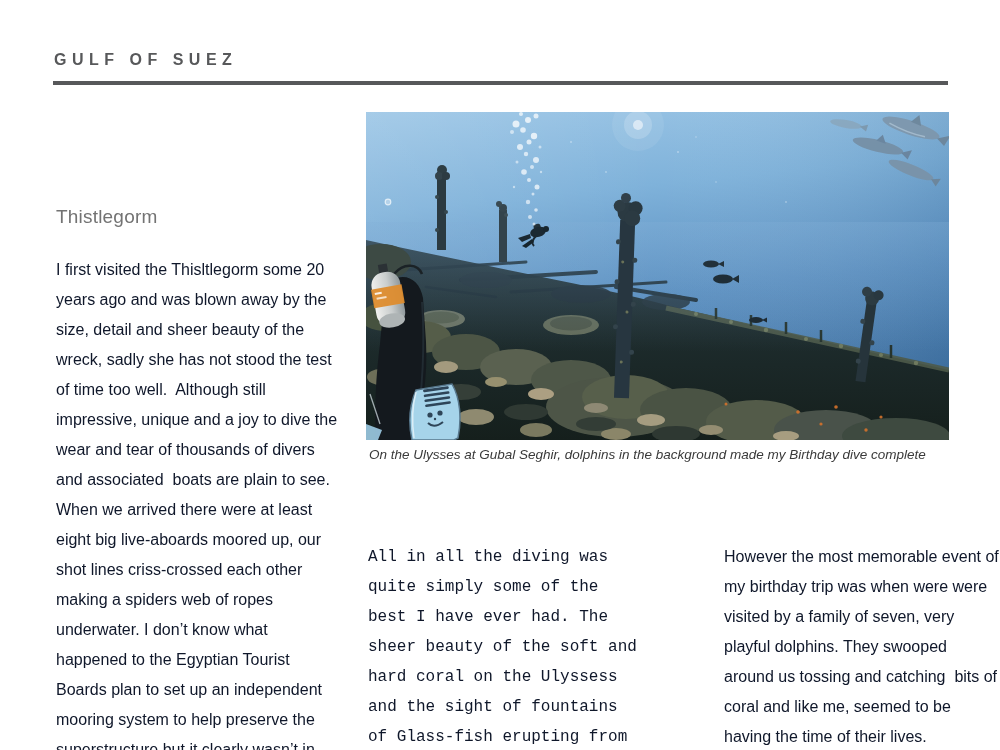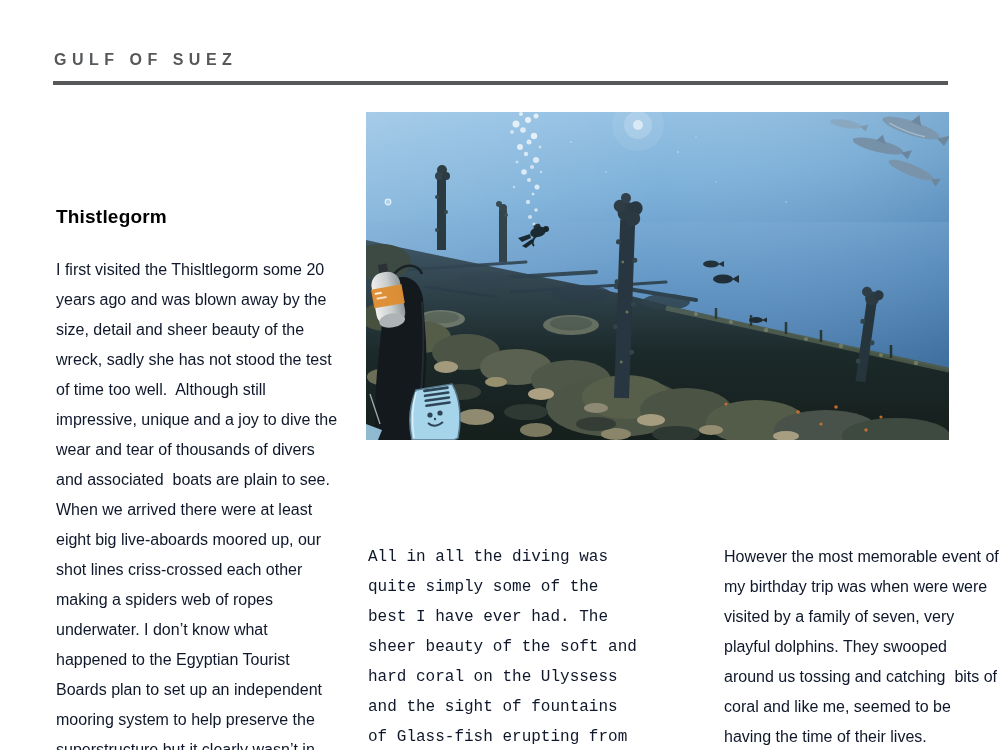--- a/index.html
+++ b/index.html
@@ -10,21 +10,21 @@
   .kicker {
     position:absolute; left:54px; top:51px;
     font-size:16px; letter-spacing:5.5px; color:#57585a; font-weight:700;
   }
   .rule {
     position:absolute; left:53px; top:81px; width:895px; height:4px;
     background:#57585a;
   }
   .heading {
     position:absolute; left:56px; top:190px;
-    font-size:19px; font-weight:bold; color:#000000; letter-spacing:0.2px;
+    font-size:19px; font-weight:normal; color:#737373; letter-spacing:0.2px;
   }
   .col {
     position:absolute; font-size:16px; line-height:30px; color:#0f172a;
     white-space:pre-wrap;
   }
   .col-left  { left:56px;  top:239px; width:284px; }
   .col-mid   { left:368px; top:526px; width:276px;font-family:Liberation Mono, monospace; }
   .col-right { left:684px; top:526px; width:276px;margin-left:40px; }
   figure.photo { position:absolute; left:366px; top:112px; width:583px; height:328px; margin:0; }
   figure.photo svg { display:block; }
@@ -315,16 +315,17 @@
           <rect x="58" y="291" width="26" height="2.6" rx="1.3"></rect>
         </g>
         <circle cx="64" cy="303" r="2.6" fill="#2e4558"></circle>
         <circle cx="74" cy="301" r="2.6" fill="#2e4558"></circle>
         <circle cx="69" cy="307" r="1.2" fill="#2e4558"></circle>
         <path d="M62,311 Q68,317 77,310" stroke="#2e4558" stroke-width="2" fill="none"></path>
         <path d="M50,280 C46,295 46,312 48,326" stroke="#e8f4fa" stroke-width="1.5" fill="none" opacity="0.8"></path>
       </g>
     </g>
   </svg>
+  <figcaption>On the Ulysses at Gubal Seghir, dolphins in the background made my Birthday dive complete</figcaption>
 </figure>
 
 <p class="col col-mid">All in all the diving was quite simply some of the best I have ever had. The sheer beauty of the soft and hard coral on the Ulyssess and the sight of fountains of Glass-fish erupting from the hatches of the Rosalie Muller will stay with me forever.</p>
 <p class="col col-right">However the most memorable event of my birthday trip was when were were visited by a family of seven, very playful dolphins. They swooped around us tossing and catching  bits of coral and like me, seemed to be having the time of their lives.</p>
 
 </body></html>

